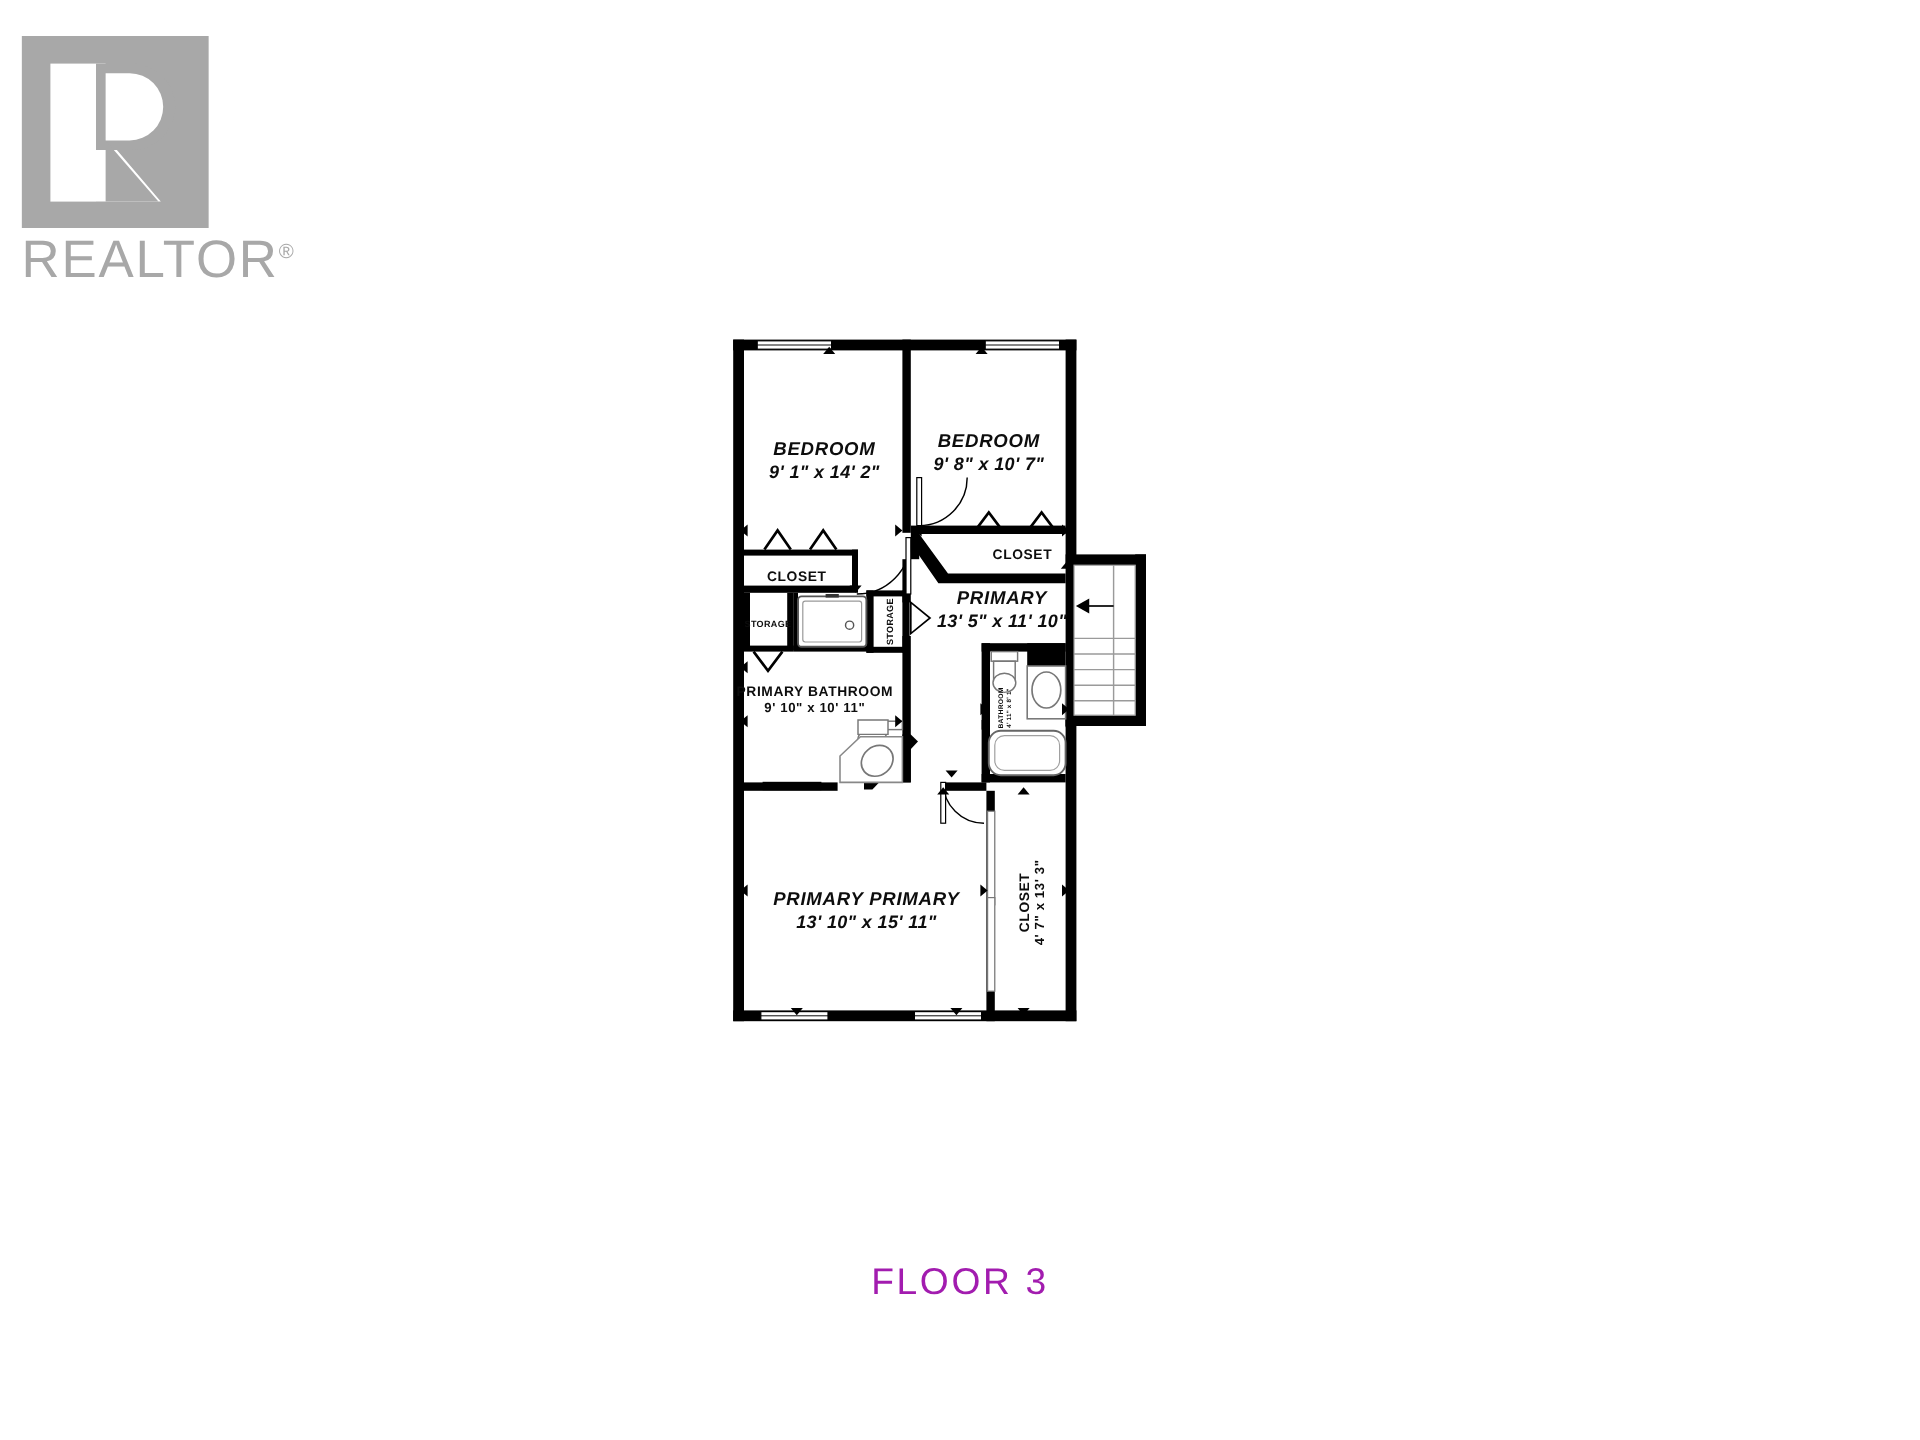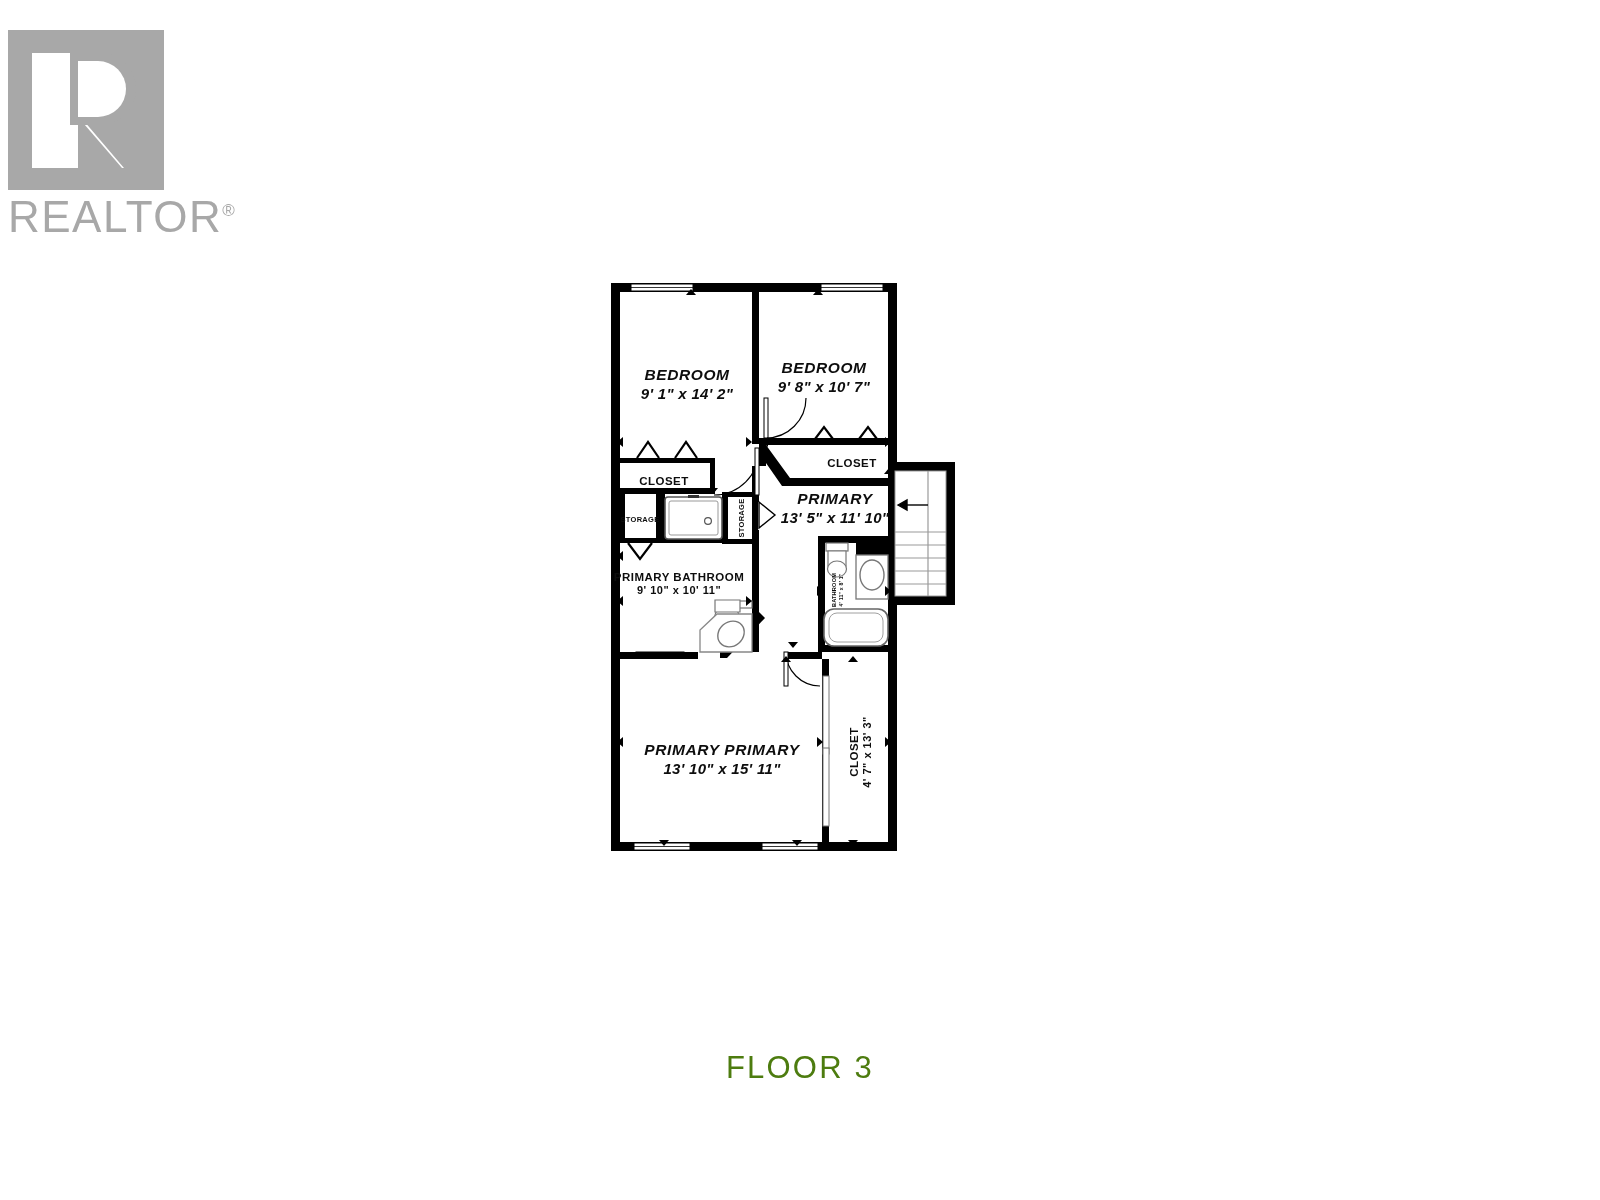--- a/index.html
+++ b/index.html
@@ -11,21 +11,21 @@
     width: 1600px;
     height: 1200px;
     position: relative;
     font-family: "Liberation Sans", sans-serif;
     overflow: hidden;
   }
 
   
   #realtor-logo {
     position: absolute;
-    left: 8px;
+    left: 18px;
     top: 30px;
     width: 190px;
     height: 210px;
   }
   #realtor-mark {
     position: absolute;
     left: 0;
     top: 0;
     width: 156px;
     height: 160px;
@@ -57,21 +57,21 @@
 
   
   #floor-title {
     position: absolute;
     left: 0;
     top: 1050px;
     width: 1600px;
     text-align: center;
     font-size: 31px;
     letter-spacing: 2.2px;
-    color: #4d7c0f;
+    color: #a21caf;
     font-family: "Liberation Sans", sans-serif;
   }
 
   
   .room-label {
     position: absolute;
     text-align: center;
     color: #0d0d0d;
     font-family: "Liberation Sans", sans-serif;
     font-weight: bold;

